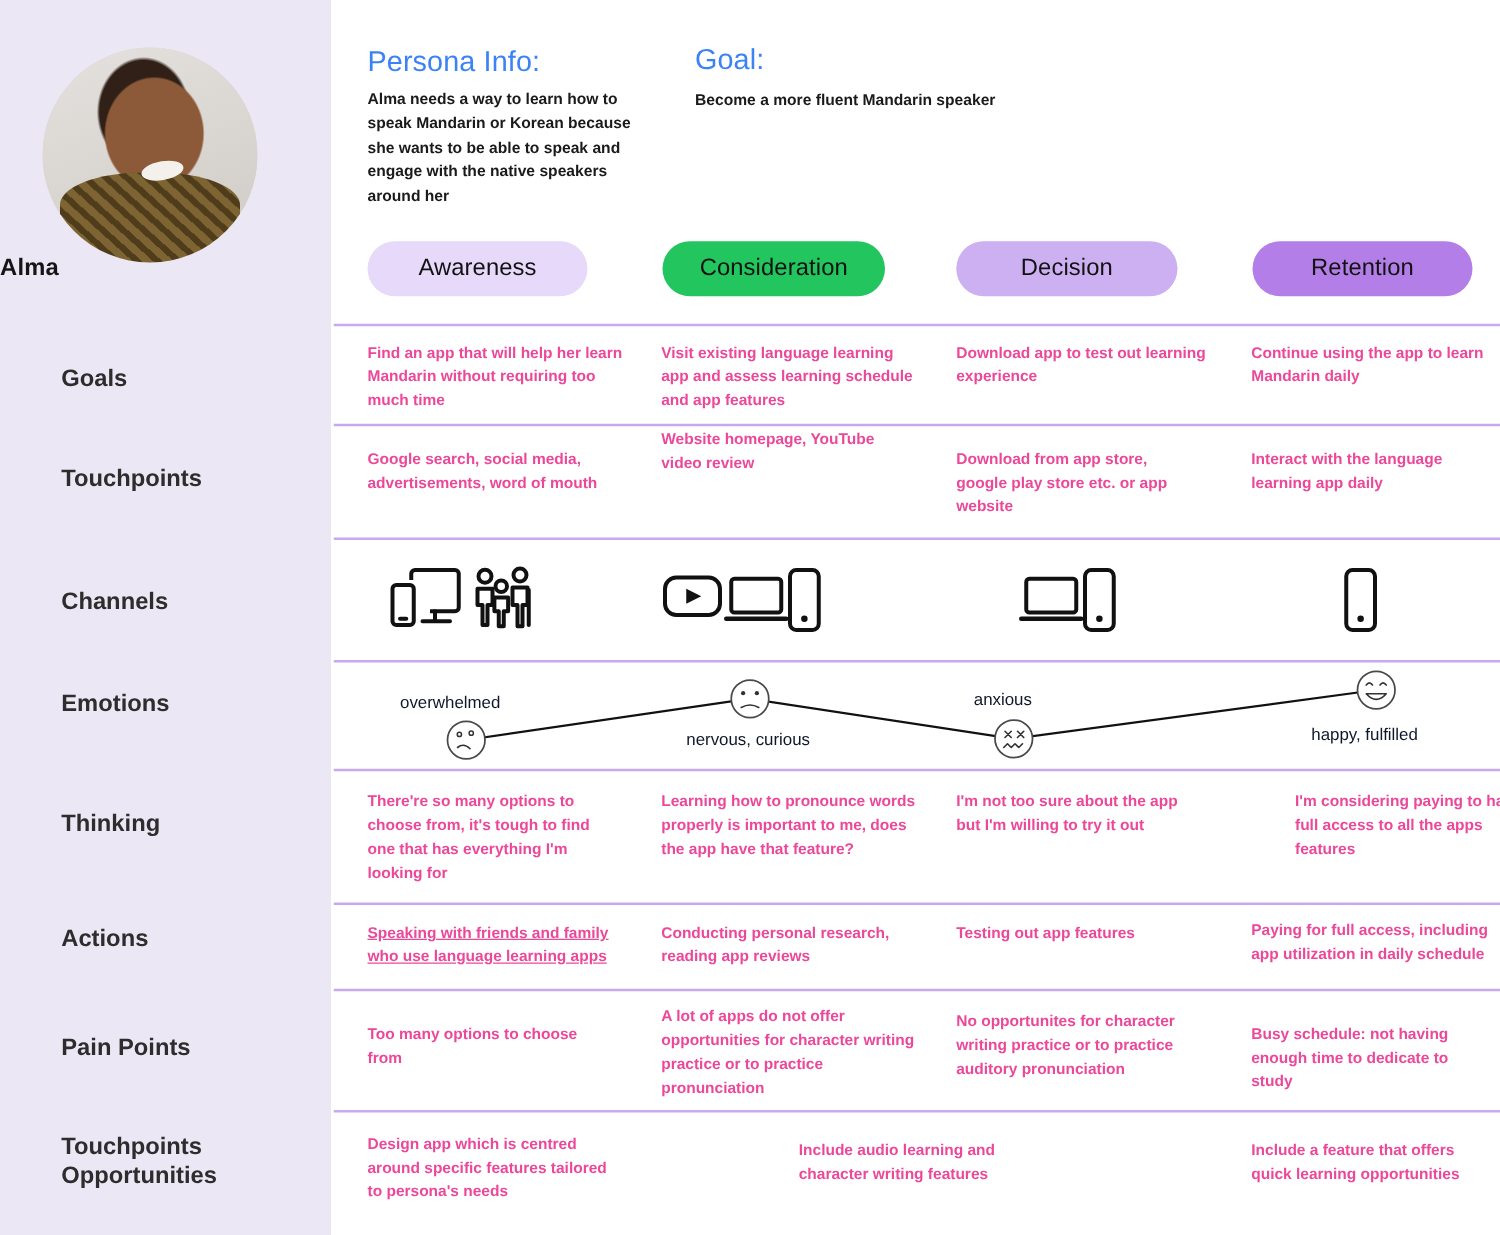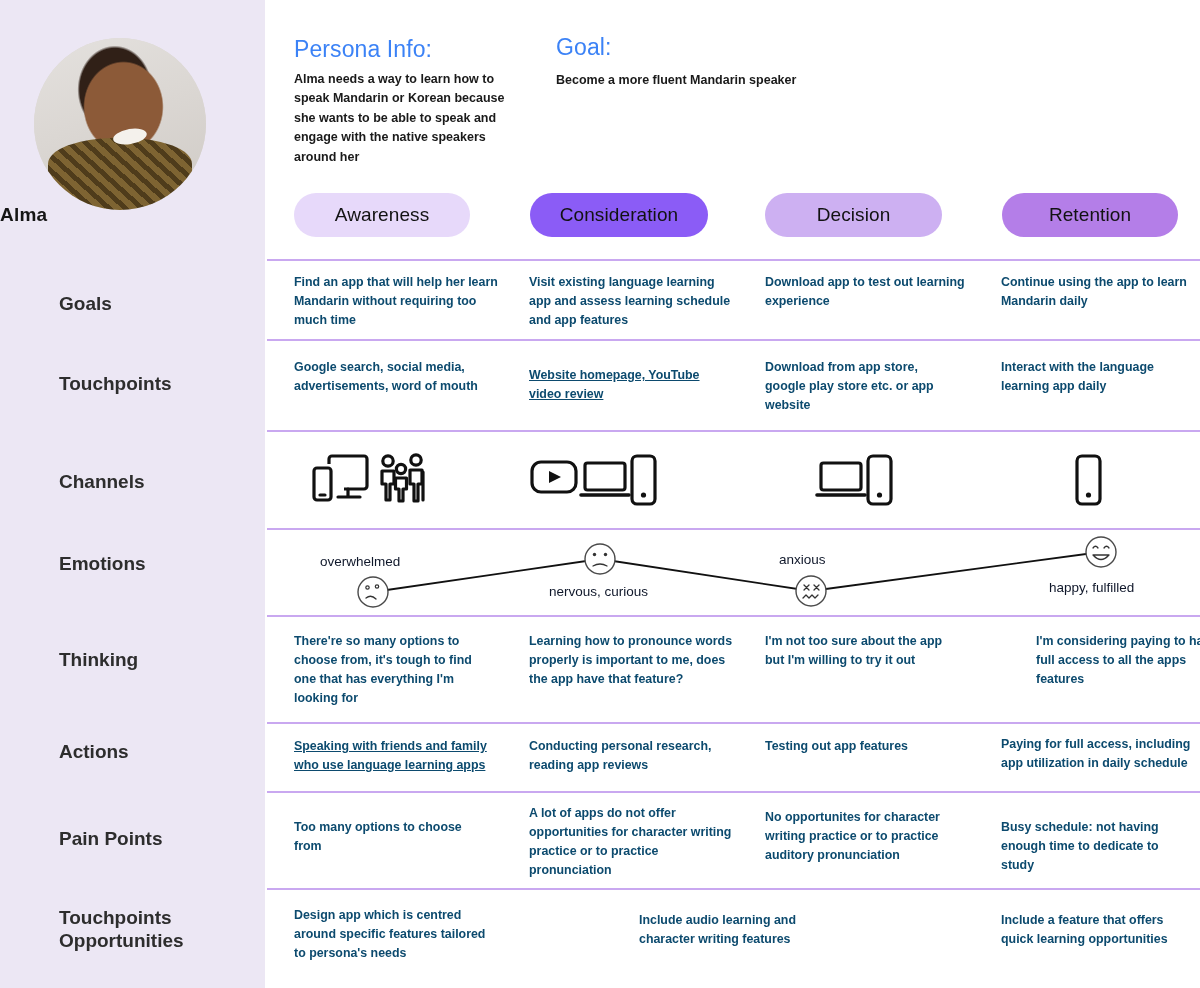--- a/index.html
+++ b/index.html
@@ -51,21 +51,21 @@
       #6b5528;
     border-radius: 46% 46% 0 0 / 30% 30% 0 0;
   }
   .persona-name {
     position: absolute; left: 0; top: 204px;
     width: 240px; text-align: left;
     font-size: 19px; font-weight: 700; color: #151515;
     letter-spacing: .2px;
   }
   .row-label {
-    position: absolute; left: 59px;
+    position: absolute; left: 49px;
     font-size: 19px; font-weight: 700; color: #2d2d2d;
     line-height: 1.22;
   }
 
   
   .main { position: absolute; left: 265px; top: 0; width: 935px; height: 988px; background:#fff; }
 
   .hdr-title {
     position: absolute; font-size: 23px; font-weight: 400; color: #3b82f6;
     letter-spacing: .1px;
@@ -87,21 +87,21 @@
 
   
   .divider {
     position: absolute; left: 267px; width: 933px; height: 2px;
     background: #c9a8f0;
   }
 
   
   .cell {
     position: absolute;
-    font-size: 12.4px; font-weight: 700; color: #0c4a6e;
+    font-size: 12.4px; font-weight: 700; color: #ec4899;
     line-height: 1.52;
   }
 
   
   .icons-row { position: absolute; }
   svg { display:block; }
 
   
   .emotion-label {
     position: absolute; font-size: 13.5px; font-weight: 400; color: #0f172a;
@@ -132,41 +132,41 @@
 
   <div class="main">
 
     <div class="hdr-title" style="left:29px; top:36px;">Persona Info:</div>
     <div class="hdr-body" style="left:29px; top:70px; width:215px;">Alma needs a way to learn how to speak Mandarin or Korean because she wants to be able to speak and engage with the native speakers around her</div>
 
     <div class="hdr-title" style="left:291px; top:34px;">Goal:</div>
     <div class="hdr-body" style="left:291px; top:71px; width:300px;">Become a more fluent Mandarin speaker</div>
 
     <div class="pill" style="left: 29px; width: 176px; background: rgb(231, 217, 250);">Awareness</div>
-    <div class="pill" style="left: 265px; width: 178px; background: #8b5cf6; text-align: center;">Consideration</div>
+    <div class="pill" style="left: 265px; width: 178px; background: #22c55e; text-align: center;">Consideration</div>
     <div class="pill" style="left: 500px; width: 177px; background: rgb(205, 176, 242);">Decision</div>
     <div class="pill" style="left: 737px; width: 176px; background: rgb(180, 126, 232);">Retention</div>
   </div>
 
   <div class="divider" style="top: 259px; background: rgb(201, 168, 240);"></div>
   <div class="divider" style="top: 339px; background: rgb(201, 168, 240);"></div>
   <div class="divider" style="top: 430px; background: rgb(201, 168, 240);"></div>
   <div class="divider" style="top: 528px; background: rgb(201, 168, 240);"></div>
   <div class="divider" style="top: 615px; background: rgb(201, 168, 240);"></div>
   <div class="divider" style="top: 722px; background: rgb(201, 168, 240);"></div>
   <div class="divider" style="top: 791px; background: rgb(201, 168, 240);"></div>
   <div class="divider" style="top: 888px; background: rgb(201, 168, 240);"></div>
 
   <div class="cell" style="left:294px; top:273px; width:205px;">Find an app that will help her learn Mandarin without requiring too much time</div>
   <div class="cell" style="left:529px; top:273px; width:205px;">Visit existing language learning app and assess learning schedule and app features</div>
   <div class="cell" style="left:765px; top:273px; width:200px;">Download app to test out learning experience</div>
   <div class="cell" style="left:1001px;top:273px; width:196px;">Continue using the app to learn Mandarin daily</div>
 
   <div class="cell" style="left:294px; top:358px; width:210px;">Google search, social media, advertisements, word of mouth</div>
-  <div class="cell" style="left:529px; top:366px; width:205px;text-decoration:underline;">Website homepage, YouTube video review</div>
+  <div class="cell" style="left:529px; top:342px; width:205px;">Website homepage, YouTube video review</div>
   <div class="cell" style="left:765px; top:358px; width:190px;">Download from app store, google play store etc. or app website</div>
   <div class="cell" style="left:1001px;top:358px; width:190px;">Interact with the language learning app daily</div>
 
   <div class="icons-row" style="left:308px; top:450px;">
     <svg width="130" height="60" viewBox="0 0 130 60" fill="none" stroke="#111" stroke-width="3.2" stroke-linejoin="round">
       <g>
         <path d="M21 14 V9 a3 3 0 0 1 3-3 h32 a3 3 0 0 1 3 3 v27 a3 3 0 0 1-3 3 H36"></path>
         <path d="M40 39 v8 M30 47 h22" stroke-linecap="round"></path>
         <rect x="6" y="18" width="17" height="32" rx="3"></rect>
         <path d="M12 45 h5" stroke-linecap="round"></path>

